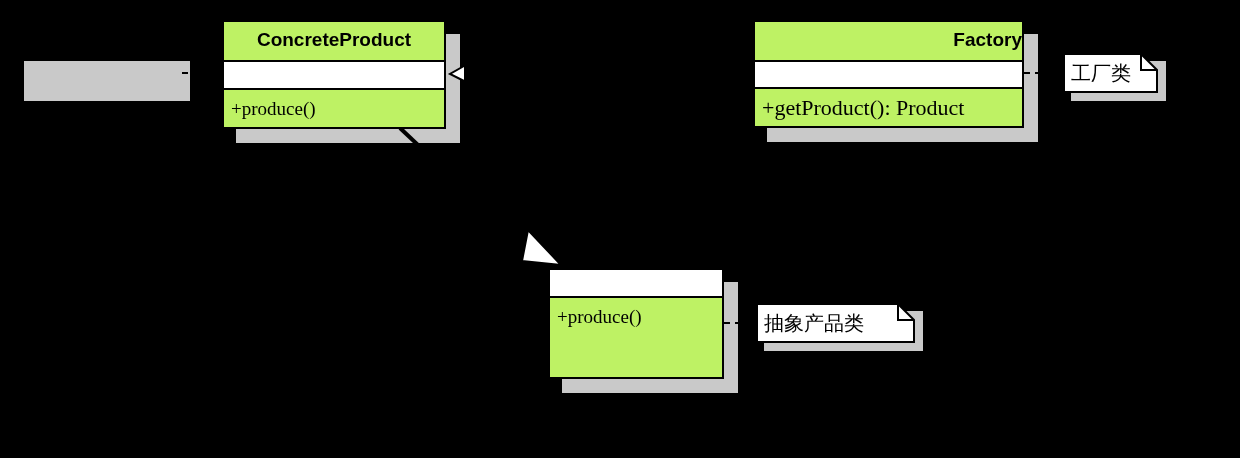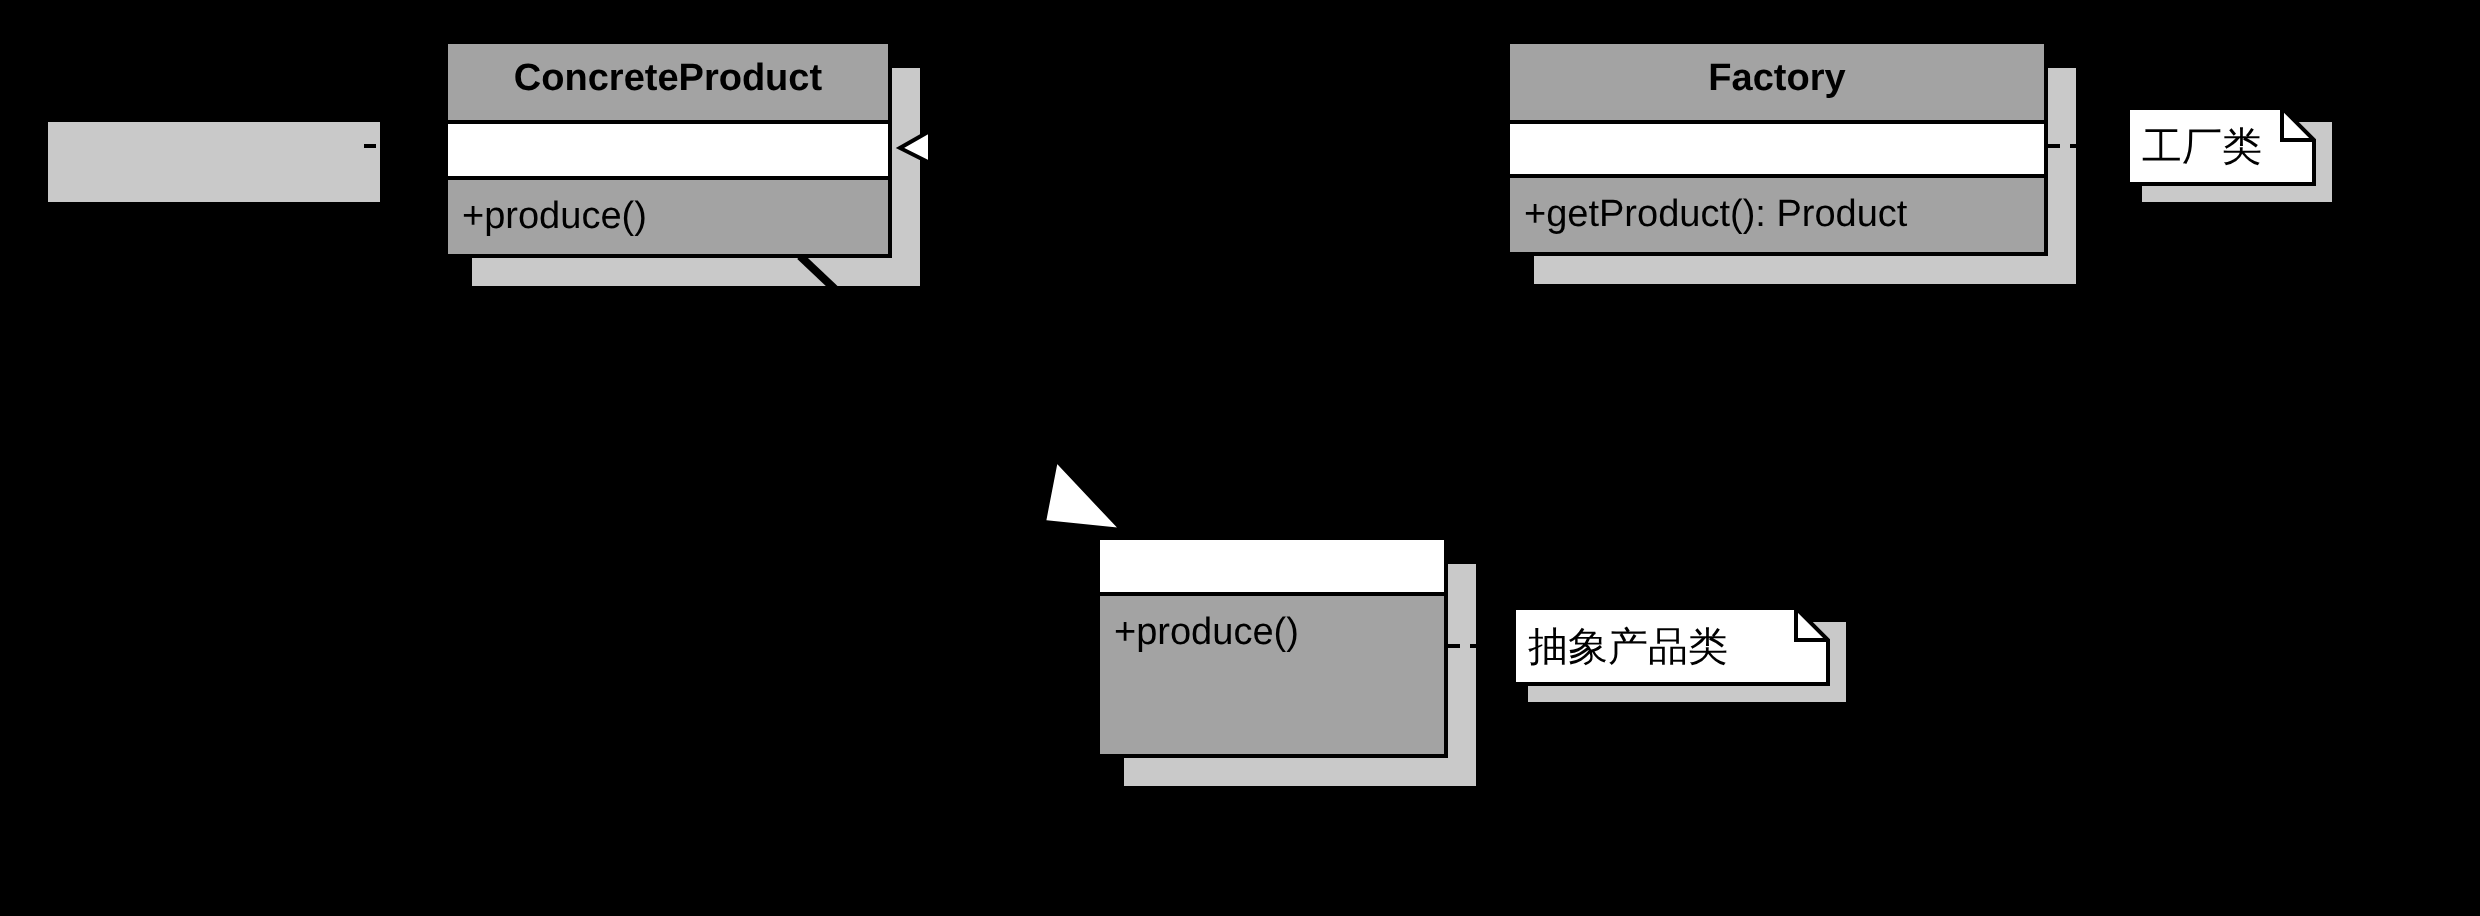--- a/index.html
+++ b/index.html
@@ -13,21 +13,21 @@
     height: 458px;
     background: #000000;
     overflow: hidden;
     font-family: "Liberation Sans", "DejaVu Sans", sans-serif;
   }
 
   
   .uml-class {
     position: absolute;
     box-sizing: border-box;
-    background: #a3a3a3;
+    background: #bef264;
     border: 2px solid #000000;
     z-index: 5;
   }
   .uml-shadow {
     position: absolute;
     background: #c9c9c9;
     z-index: 2;
   }
   .uml-name {
     box-sizing: border-box;
@@ -44,20 +44,21 @@
     width: 100%;
     border-bottom: 2px solid #000000;
     background: #ffffff;
   }
   .uml-ops {
     box-sizing: border-box;
     width: 100%;
     color: #000000;
     white-space: nowrap;
     overflow: hidden;
+    font-family: Liberation Serif, serif;
   }
 
   
   .uml-note {
     position: absolute;
     z-index: 5;
   }
   .uml-note svg {
     display: block;
     overflow: visible;
@@ -125,23 +126,23 @@
     </g>
   </svg>
 
   <div class="uml-class" style="left:222px; top:20px; width:224px; height:109px;">
     <div class="uml-name" style="height:40px; line-height:36px; font-size:19px;">ConcreteProduct</div>
     <div class="uml-attrs" style="height:28px;"></div>
     <div class="uml-ops" style="height:37px; line-height:37px; font-size:19px; padding-left:7px;">+produce()</div>
   </div>
 
   <div class="uml-class" style="left:753px; top:20px; width:271px; height:108px;">
-    <div class="uml-name" style="height:40px; line-height:36px; font-size:19px;">Factory</div>
+    <div class="uml-name" style="height:40px; line-height:36px; font-size:19px;text-align:right;">Factory</div>
     <div class="uml-attrs" style="height:27px;"></div>
-    <div class="uml-ops" style="height:37px; line-height:37px; font-size:19px; padding-left:7px;">+getProduct(): Product</div>
+    <div class="uml-ops" style="height:37px; line-height:37px; font-size:22px; padding-left:7px;">+getProduct(): Product</div>
   </div>
 
   <div class="uml-class" style="left:548px; top:268px; width:176px; height:111px;">
     <div class="uml-attrs" style="height:28px;"></div>
     <div class="uml-ops" style="height:37px; line-height:37px; font-size:19px; padding-left:7px;">+produce()</div>
   </div>
 
 
   <div class="uml-note" style="left:1063px; top:53px; width:95px; height:40px;">
     <svg width="95" height="40" viewBox="0 0 95 40">

